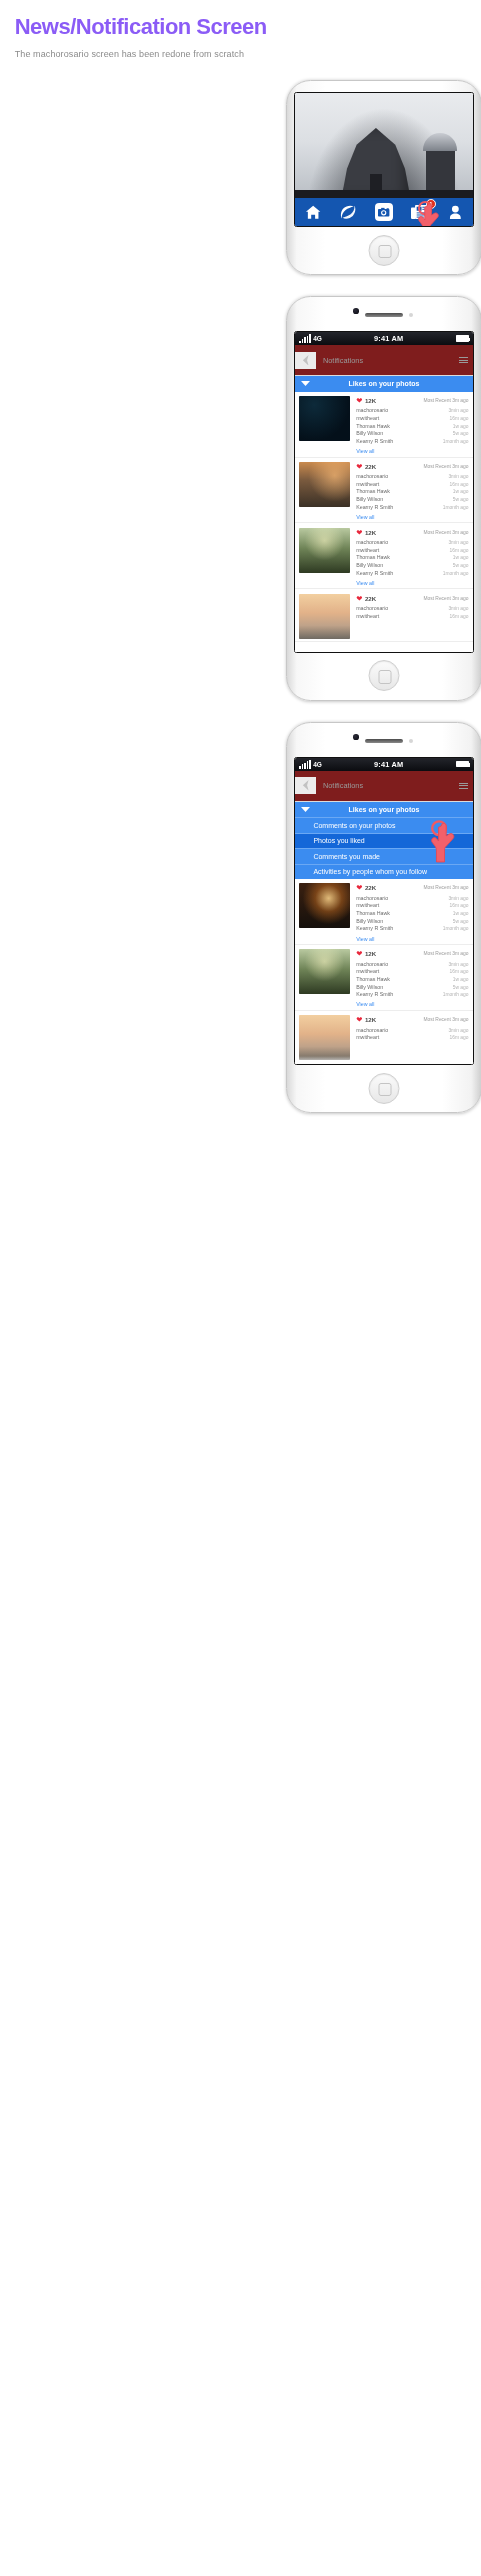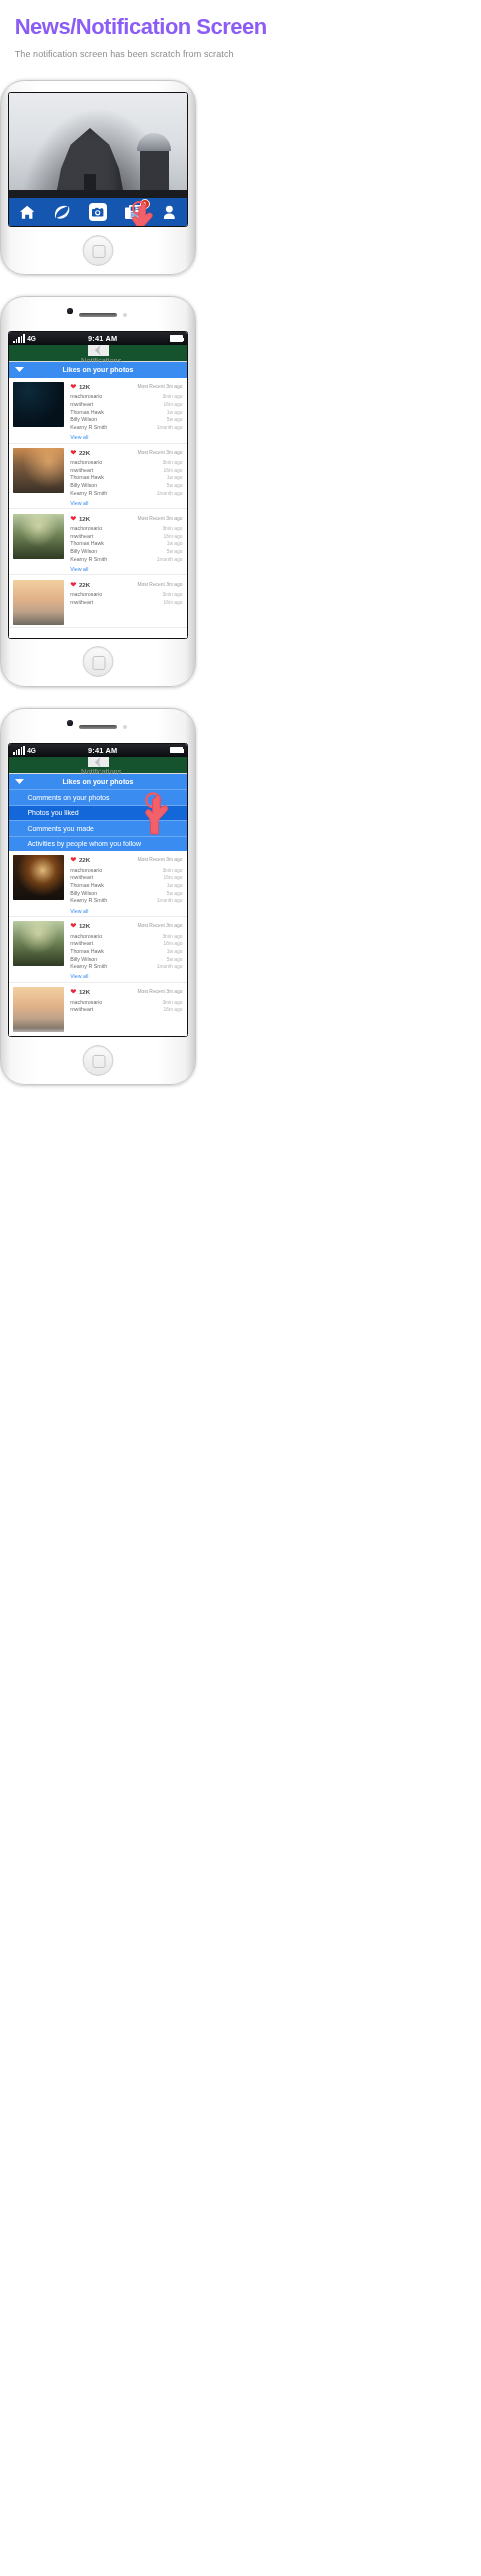--- a/index.html
+++ b/index.html
@@ -21,21 +21,21 @@
     line-height: 1.1;
   }
   .subtitle {
     margin-top: 9.8px;
     font-size: 9px;
     color: #8b8b8b;
     letter-spacing: 0.1px;
   }
 
   
-  .phone-wrap { display:flex; justify-content:flex-start; margin-top: 21px; }
+  .phone-wrap { display:flex; justify-content:flex-end; margin-top: 21px; }
   .phone {
     position: relative;
     width: 196px;
     border-radius: 24.5px;
     background: linear-gradient(to right,#d9d9d9 0%, #f7f7f7 5%, #ffffff 20%, #ffffff 80%, #f2f2f2 95%, #cfcfcf 100%);
     border: 0.8px solid #c7c7c7;
     box-shadow: 0 0.8px 3.3px rgba(0,0,0,.22);
     padding: 8.2px 7.4px 8.2px 7.4px;
   }
   .phone.tall { padding-top: 34px; padding-bottom: 47px; }
@@ -144,22 +144,22 @@
   .sb-net { font-size:6.5px; }
   .sb-time { flex:1; text-align:center; font-size:7.4px; letter-spacing:0.2px;}
   .battery {
     width:13px;height:6.5px;border:0.8px solid #fff;border-radius:0.8px;position:relative;
     background:#fff;
   }
   .battery:after{content:"";position:absolute;right:-2.5px;top:1.6px;width:1.6px;height:3.3px;background:#fff;}
 
   
   .navbar {
-    height:17px; background:#14532d; border-bottom:0.8px solid #dcdcdc;
-    display:flex; align-items:center;flex-direction:column;
+    height:31px; background:#7f1d1d; border-bottom:0.8px solid #dcdcdc;
+    display:flex; align-items:center;
   }
   .nav-back {
     width:21px; height:17px; background:#ececec;
     display:flex;align-items:center;justify-content:center;
   }
   .nav-title { flex:1; padding-left:6.5px; font-size:7.4px; color:#9a9a9a;}
   .nav-menu { width:18px; display:flex;flex-direction:column;gap:1.6px;align-items:center;}
   .nav-menu i{display:block;width:9px;height:0.8px;background:#9a9a9a;}
 
   
@@ -218,21 +218,21 @@
     background:linear-gradient(to bottom, rgba(255,255,255,0), #fff);
   }
 </style>
 </head>
 <body>
 
 <div class="page">
 
   <div class="header">
     <div class="title">News/Notification Screen</div>
-    <div class="subtitle">The notification screen has been scratch from scratch</div>
+    <div class="subtitle">The machorosario screen has been redone from scratch</div>
   </div>
 
   <div class="phone-wrap">
     <div class="phone short">
       <div class="screen">
 
         <div class="photo-hero">
           <div class="barn"></div>
           <div class="silo"></div>
           <div class="ground"></div>

